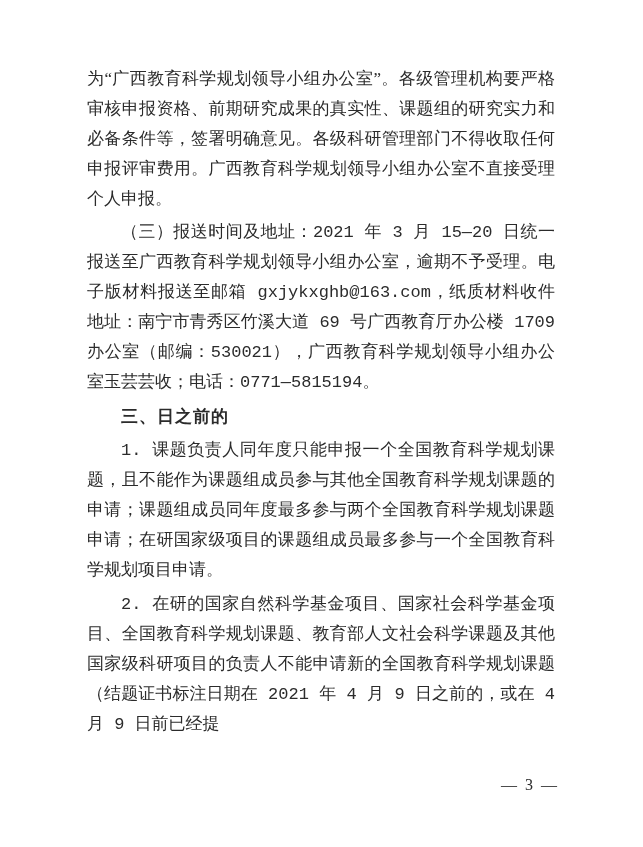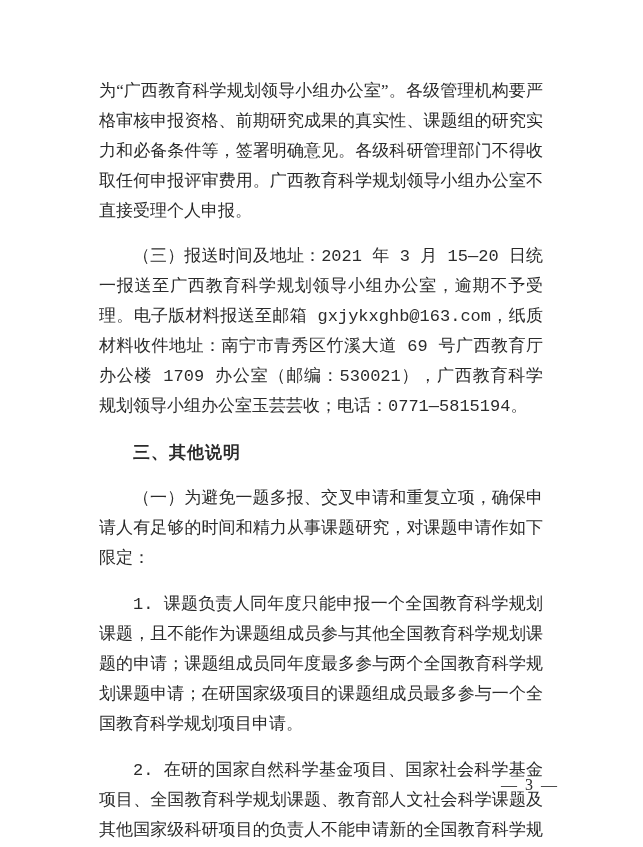--- a/index.html
+++ b/index.html
@@ -15,21 +15,21 @@
     font-family: "Liberation Serif", "DejaVu Serif", serif;
     color: #2b2b2b;
   }
   .doc-body {
     position: absolute;
     left: 83px;
     top: 60px;
     width: 476px;
   }
   p.para {
-    margin: 16px;
+    margin: 4px;
     padding: 0;
     font-size: 17px;
     line-height: 30px;
     text-align: justify;
     text-justify: inter-character;
     word-break: break-all;
   }
   p.para.indent {
     text-indent: 34px;
     font-family: Liberation Mono, monospace;
@@ -52,20 +52,19 @@
     color: #2b2b2b;
   }
 </style>
 </head>
 <body>
 
 <div class="doc-page">
   <div class="doc-body">
     <p class="para">为“广西教育科学规划领导小组办公室”。各级管理机构要严格审核申报资格、前期研究成果的真实性、课题组的研究实力和必备条件等，签署明确意见。各级科研管理部门不得收取任何申报评审费用。广西教育科学规划领导小组办公室不直接受理个人申报。</p>
     <p class="para indent">（三）报送时间及地址：2021 年 3 月 15—20 日统一报送至广西教育科学规划领导小组办公室，逾期不予受理。电子版材料报送至邮箱 gxjykxghb@163.com，纸质材料收件地址：南宁市青秀区竹溪大道 69 号广西教育厅办公楼 1709 办公室（邮编：530021），广西教育科学规划领导小组办公室玉芸芸收；电话：0771—5815194。</p>
-    <p class="para heading">三、其他说明</p>
-    <p class="para indent">（一）为避免一题多报、交叉申请和重复立项，确保申请人有足够的时间和精力从事课题研究，对课题申请作如下限定：</p>
+    <p class="para heading">三、日之前的</p>
     <p class="para indent">1. 课题负责人同年度只能申报一个全国教育科学规划课题，且不能作为课题组成员参与其他全国教育科学规划课题的申请；课题组成员同年度最多参与两个全国教育科学规划课题申请；在研国家级项目的课题组成员最多参与一个全国教育科学规划项目申请。</p>
     <p class="para indent">2. 在研的国家自然科学基金项目、国家社会科学基金项目、全国教育科学规划课题、教育部人文社会科学课题及其他国家级科研项目的负责人不能申请新的全国教育科学规划课题（结题证书标注日期在 2021 年 4 月 9 日之前的，或在 4 月 9 日前已经提</p>
   </div>
 
   <div class="page-number">— 3 —</div>
 </div>
 
 </body></html>

